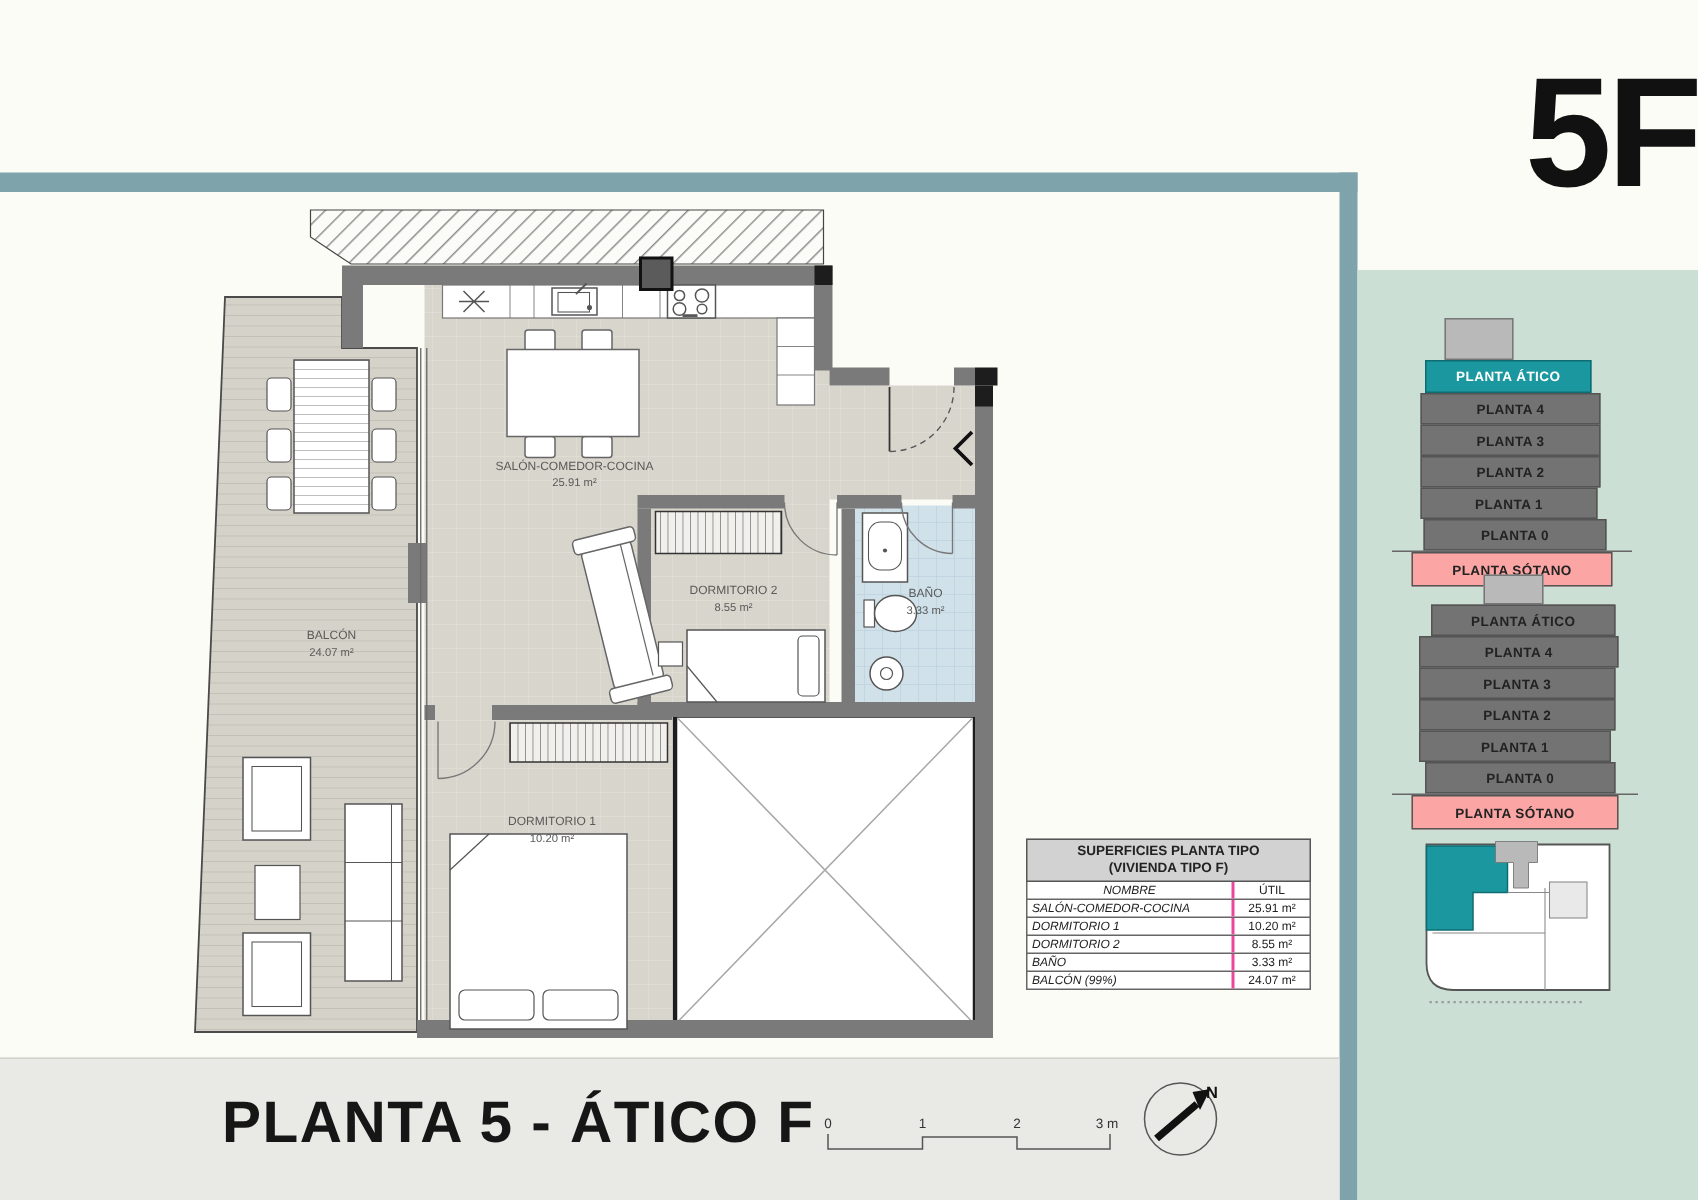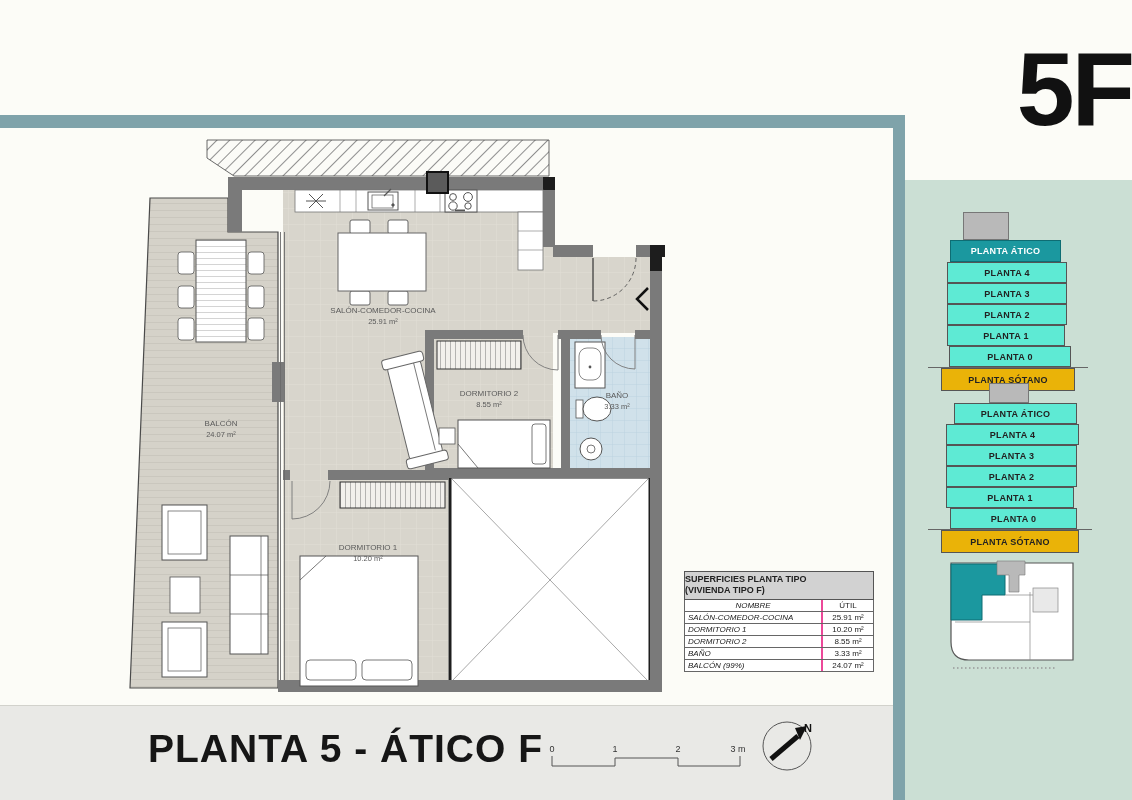--- a/index.html
+++ b/index.html
@@ -9,38 +9,38 @@
   
   .frame-h{left:0;top:115px;width:905px;height:13px;background:#7fa3aa;}
   .frame-v{left:893px;top:115px;width:12px;height:685px;background:#7fa3aa;}
   .sidebar{left:905px;top:180px;width:227px;height:620px;background:#cbdfd4;}
   .footerstrip{left:0;top:705px;width:893px;height:95px;background:#e9e9e6;border-top:1px solid #d2d2cc;}
   .unitcode{left:902px;top:30px;width:230px;text-align:right;font-size:104px;font-weight:bold;
             letter-spacing:-3px;color:#111;}
   .sheettitle{left:148px;top:727px;font-size:39px;font-weight:bold;color:#161616;letter-spacing:1px;}
   
   .stable{left:684px;top:559px;width:190px;font-size:8px;color:#222;}
-  .stable .ttl{background:#d2d2d2;border:1px solid #555;font-weight:bold;
-               font-size:9px;line-height:1.25;padding:2px 0;margin-top:12px;}
+  .stable .ttl{background:#d2d2d2;border:1px solid #555;text-align:center;font-weight:bold;
+               font-size:9px;line-height:1.25;padding:2px 0;}
   .trow{display:flex;border:1px solid #666;border-top:none;background:#fff;}
   .trow.hdr{text-align:center;}
   .tname{flex:1;padding:1px 3px;white-space:nowrap;font-style:italic;}
   .hdr .tname{text-align:center;}
   .tval{width:46px;border-left:2px solid #ec4899;text-align:center;padding:1px 2px;}
   .totals{margin-top:9px;}
   .totals .trow{border-top:1px solid #666;margin-top:-1px;}
   .tval.orange{background:#f0b23a;font-weight:bold;}
   
   .stack{width:134px;text-align:center;}
   .stack .roof{background:#b9b9b9;border:1px solid #777;}
-  .frow{height:19px;border:1px solid #555;margin-top:-1px;background:#5eead4;display:flex;
+  .frow{height:19px;border:1px solid #555;margin-top:-1px;background:#737373;display:flex;
         align-items:center;justify-content:center;font-size:9px;font-weight:bold;
         letter-spacing:.3px;color:#222;cursor:pointer;}
   .frow.active{background:#1b989f;border-color:#0e6d73;color:#fff;height:20px;}
-  .frow.base{background:#eab308;height:21px;}
+  .frow.base{background:#fca5a5;height:21px;}
   .ground{height:0;border-top:1px solid #666;margin:0 -13px;position:relative;z-index:2;}
   svg text{font-family:"Liberation Sans",sans-serif;}
 </style>
 </head>
 <body>
 
 <div class="abs frame-h"></div>
 <div class="abs frame-v"></div>
 <div class="abs sidebar"></div>
 <div class="abs footerstrip"></div>

